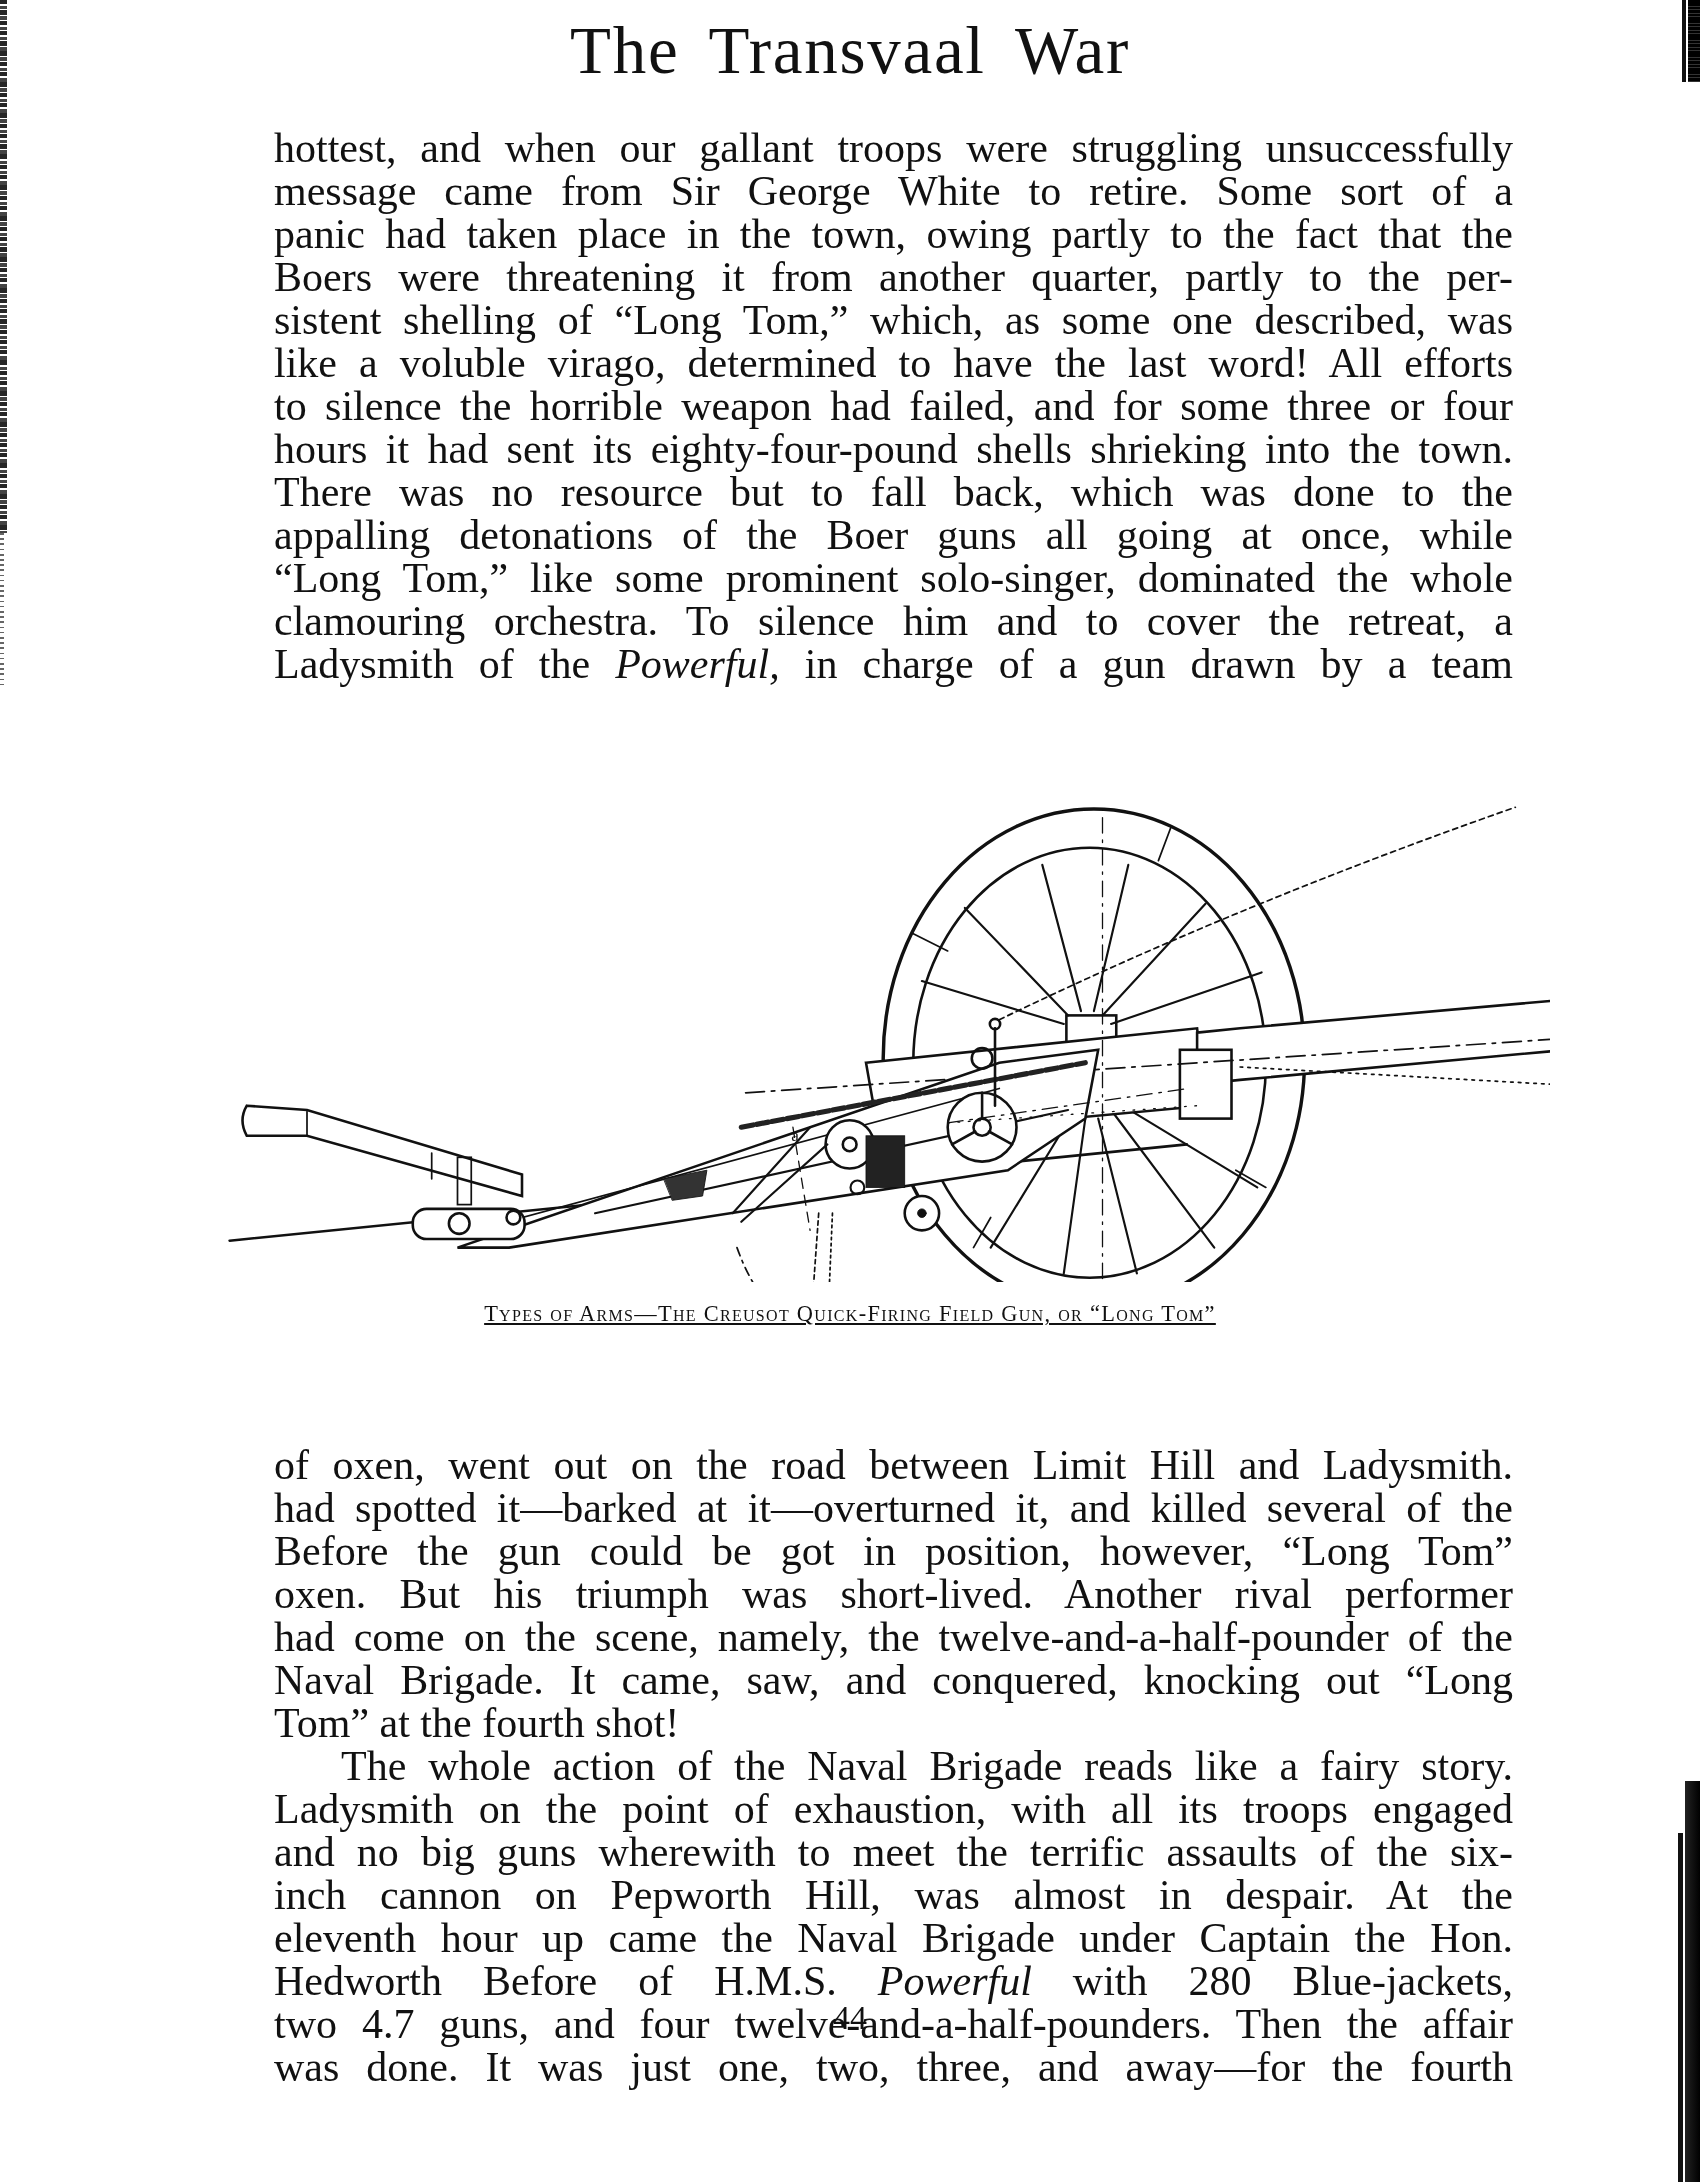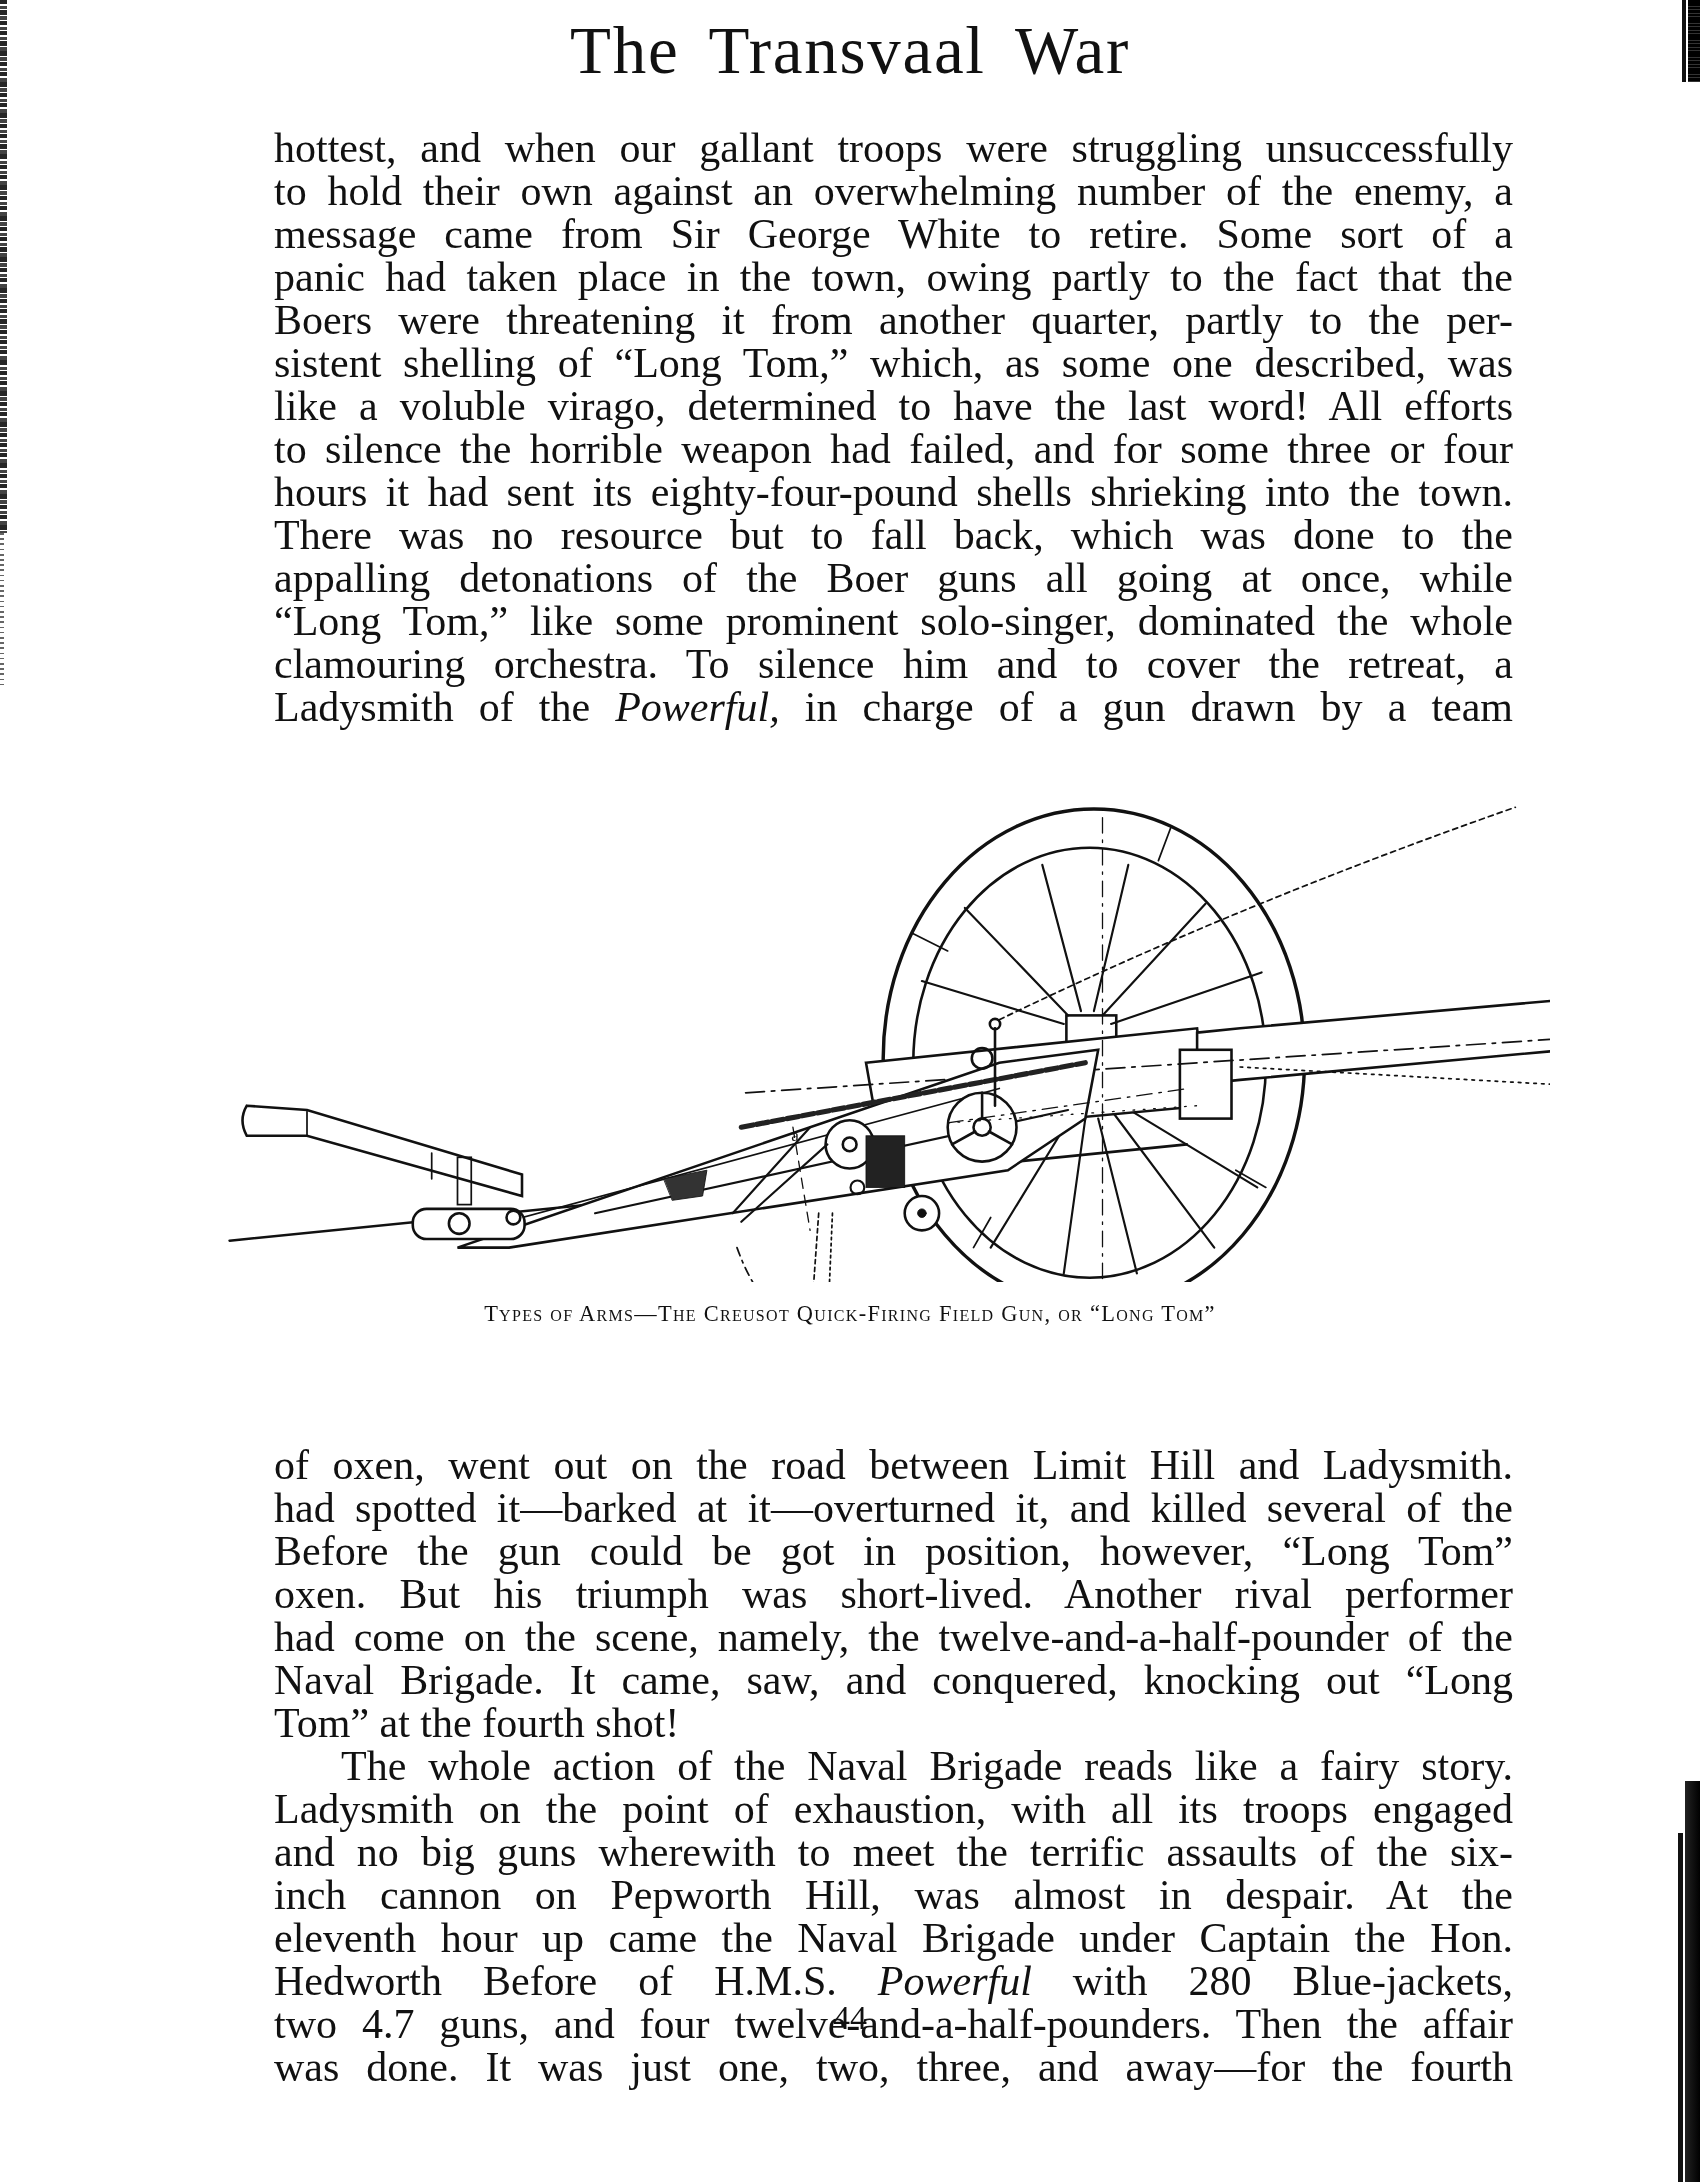--- a/index.html
+++ b/index.html
@@ -46,41 +46,40 @@
   .text-block .line.last { text-align-last:left; }
   .text-block .line.indent { padding-left:67px; }
   .line span.it { font-style:italic; }
   .block-1 { top:127px; }
   .block-2 { top:1444px; }
   .figure {
     position:absolute; left:225px; top:766px; width:1325px; height:516px;
   }
   .caption {
     position:absolute; left:0; width:1700px; top:1301px; text-align:center;
-    font-size:22.4px; letter-spacing:1.3px; font-variant:small-caps;
+    font-size:22.4px; letter-spacing:1.3px; font-variant:small-caps;text-decoration:underline;
   }
   .page-number {
     position:absolute; left:0; width:1700px; top:1999px; text-align:center; font-size:34px;
   }
 </style>
 </head>
 <body>
 
 <div class="scan-edge-left"></div>
 <div class="scan-edge-left2"></div>
 <div class="scan-edge-right-top"></div>
 <div class="scan-edge-right-top2"></div>
 <div class="scan-edge-right-bot"></div>
 <div class="scan-edge-right-bot2"></div>
 
 <div class="page-title">The Transvaal War</div>
 
 <div class="text-block block-1">
   <span class="line">hottest, and when our gallant troops were struggling unsuccessfully</span>
-  <span class="line">to hold their own against an overwhelming number of the enemy, a</span>
   <span class="line">message came from Sir George White to retire.  Some sort of a</span>
   <span class="line">panic had taken place in the town, owing partly to the fact that the</span>
   <span class="line">Boers were threatening it from another quarter, partly to the per-</span>
   <span class="line">sistent shelling of “Long Tom,” which, as some one described, was</span>
   <span class="line">like a voluble virago, determined to have the last word!  All efforts</span>
   <span class="line">to silence the horrible weapon had failed, and for some three or four</span>
   <span class="line">hours it had sent its eighty-four-pound shells shrieking into the town.</span>
   <span class="line">There was no resource but to fall back, which was done to the</span>
   <span class="line">appalling detonations of the Boer guns all going at once, while</span>
   <span class="line">“Long Tom,” like some prominent solo-singer, dominated the whole</span>

